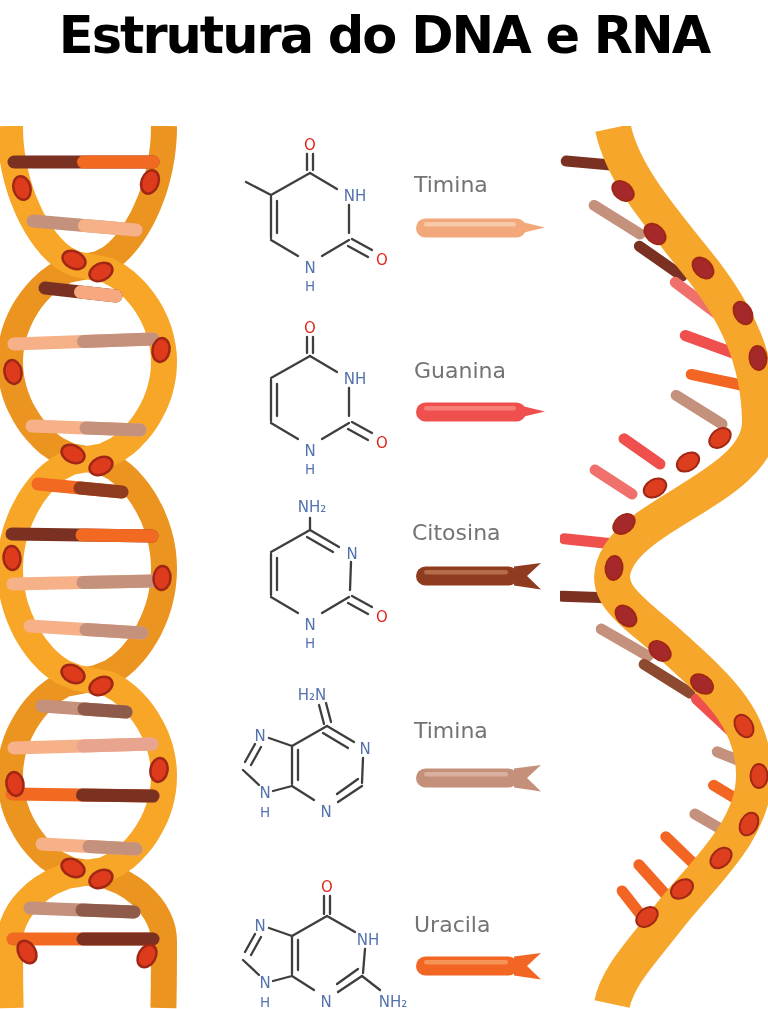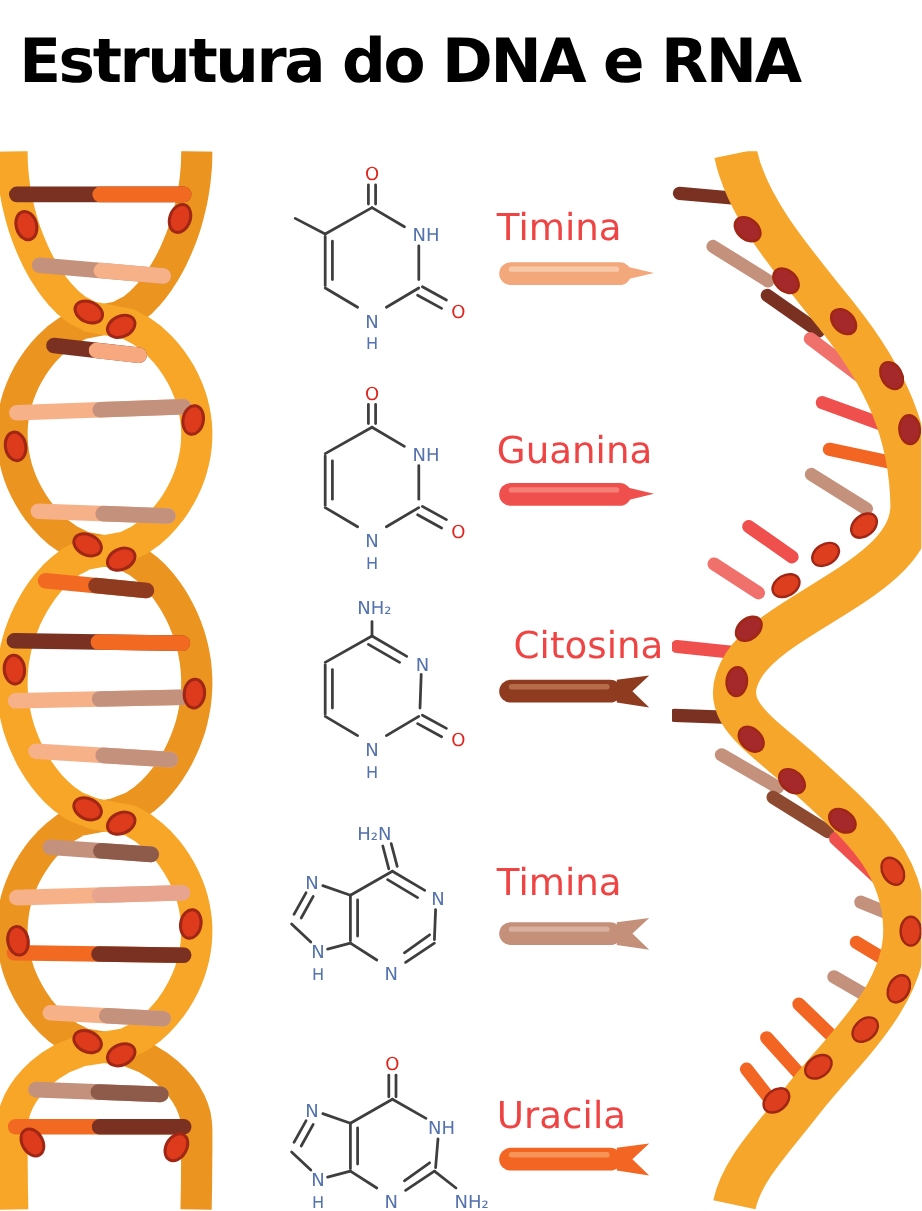--- a/index.html
+++ b/index.html
@@ -1,24 +1,24 @@
 <!DOCTYPE html>
 <html><head>
 <meta charset="utf-8">
 <style>
   html,body{margin:0;padding:0;background:#fff;}
   body{width:768px;height:1009px;position:relative;overflow:hidden;
        font-family:"DejaVu Sans","Liberation Sans",sans-serif;}
-  .title{position:absolute;top:6px;left:0;right:0;margin:16px;text-align:left;
+  .title{position:absolute;top:6px;left:0;right:0;margin:0;text-align:center;
          font-size:51px;font-weight:bold;letter-spacing:-2px;color:#000;}
   .art{position:absolute;}
   #dna-art{left:0;top:126px;width:190px;height:884px;}
   #rna-art{left:560px;top:126px;width:208px;height:884px;}
   .structure{position:absolute;}
-  .base-label{position:absolute;font-size:31px;color:#ef4444;white-space:nowrap;}
+  .base-label{position:absolute;font-size:22px;color:#737373;white-space:nowrap;}
   .bar{position:absolute;}
   svg text{font-family:"DejaVu Sans","Liberation Sans",sans-serif;}
 </style>
 </head>
 <body>
 
 <div>
 
   <h1 class="title">Estrutura do DNA e RNA</h1>
 
@@ -184,21 +184,21 @@
       <line x1="52" y1="98" x2="52" y2="66" stroke="#3E3E3E" stroke-width="2.3" stroke-linecap="round"></line>
       <line x1="46" y1="60" x2="85" y2="38" stroke="#3E3E3E" stroke-width="2.3" stroke-linecap="round"></line>
       <line x1="127" y1="104" x2="147" y2="115" stroke="#3E3E3E" stroke-width="2.3" stroke-linecap="round"></line>
       <line x1="123" y1="111" x2="143" y2="122" stroke="#3E3E3E" stroke-width="2.3" stroke-linecap="round"></line>
       <text x="87" y="20" fill="#5472AE" font-size="15" text-anchor="middle">NH₂</text>
       <text x="127" y="67" fill="#5472AE" font-size="15" text-anchor="middle">N</text>
       <text x="157" y="130" fill="#E0251C" font-size="15" text-anchor="middle">O</text>
       <text x="85" y="138" fill="#5472AE" font-size="15" text-anchor="middle">N</text>
       <text x="85" y="156" fill="#5472AE" font-size="13.5" text-anchor="middle">H</text>
     </svg>
-  <div class="base-label" style="left:428px;top:520px">Citosina</div>
+  <div class="base-label" style="left:412px;top:520px">Citosina</div>
   <svg class="bar" id="bar-2" style="left:414px;top:560px" width="132" height="33" viewBox="0 0 132 33">
       <polygon points="100,6.5 127,3 113,16 127,29.5 100,25.5" fill="#8E3B20"></polygon>
       <rect x="2" y="6.5" width="102" height="19" rx="9.5" fill="#8E3B20"></rect>
       <rect x="10" y="10" width="84" height="4.5" rx="2.2" fill="#B56C4B"></rect>
     </svg>
 
   <svg class="structure" id="struct-3" style="left:212px;top:678px" width="200" height="165" viewBox="0 0 200 165">
       <line x1="112" y1="46" x2="107" y2="27" stroke="#3E3E3E" stroke-width="2.3" stroke-linecap="round"></line>
       <line x1="119" y1="44" x2="114" y2="25" stroke="#3E3E3E" stroke-width="2.3" stroke-linecap="round"></line>
       <line x1="115" y1="48" x2="142" y2="64" stroke="#3E3E3E" stroke-width="2.3" stroke-linecap="round"></line>

